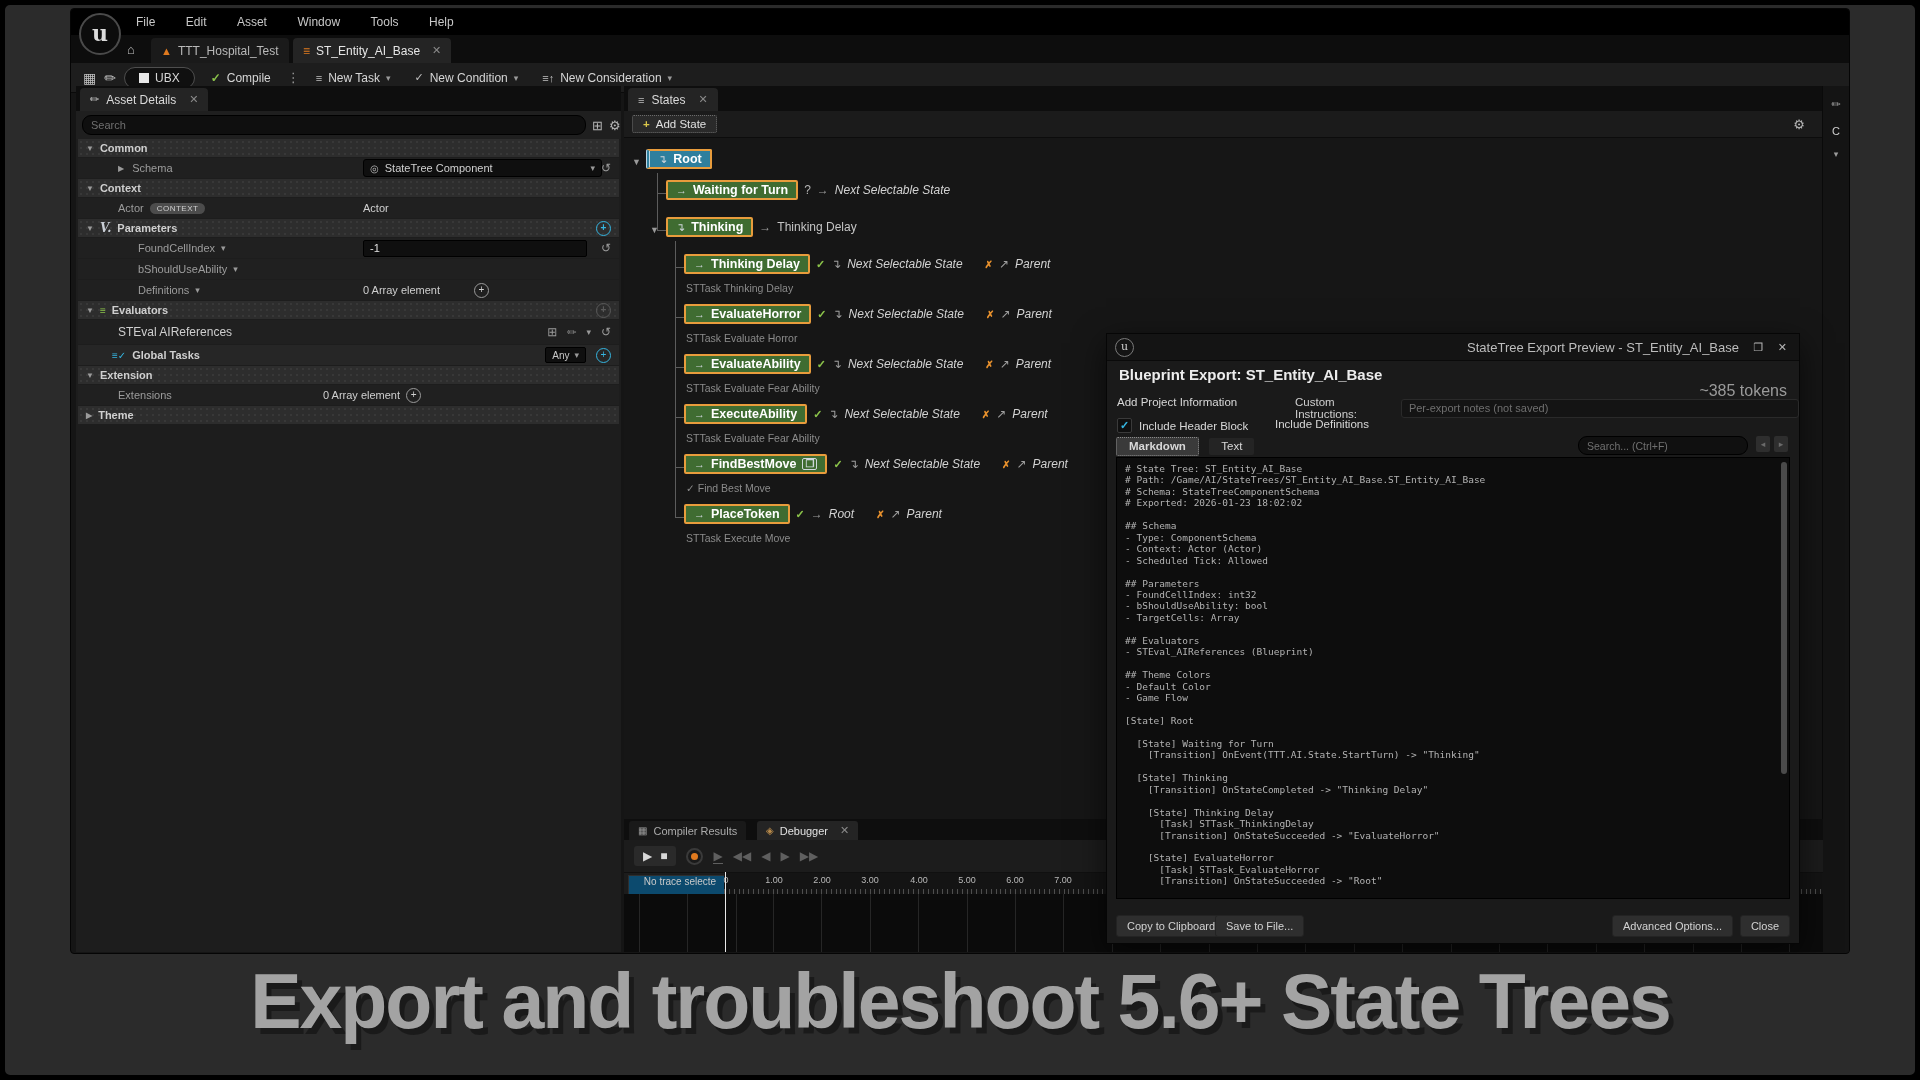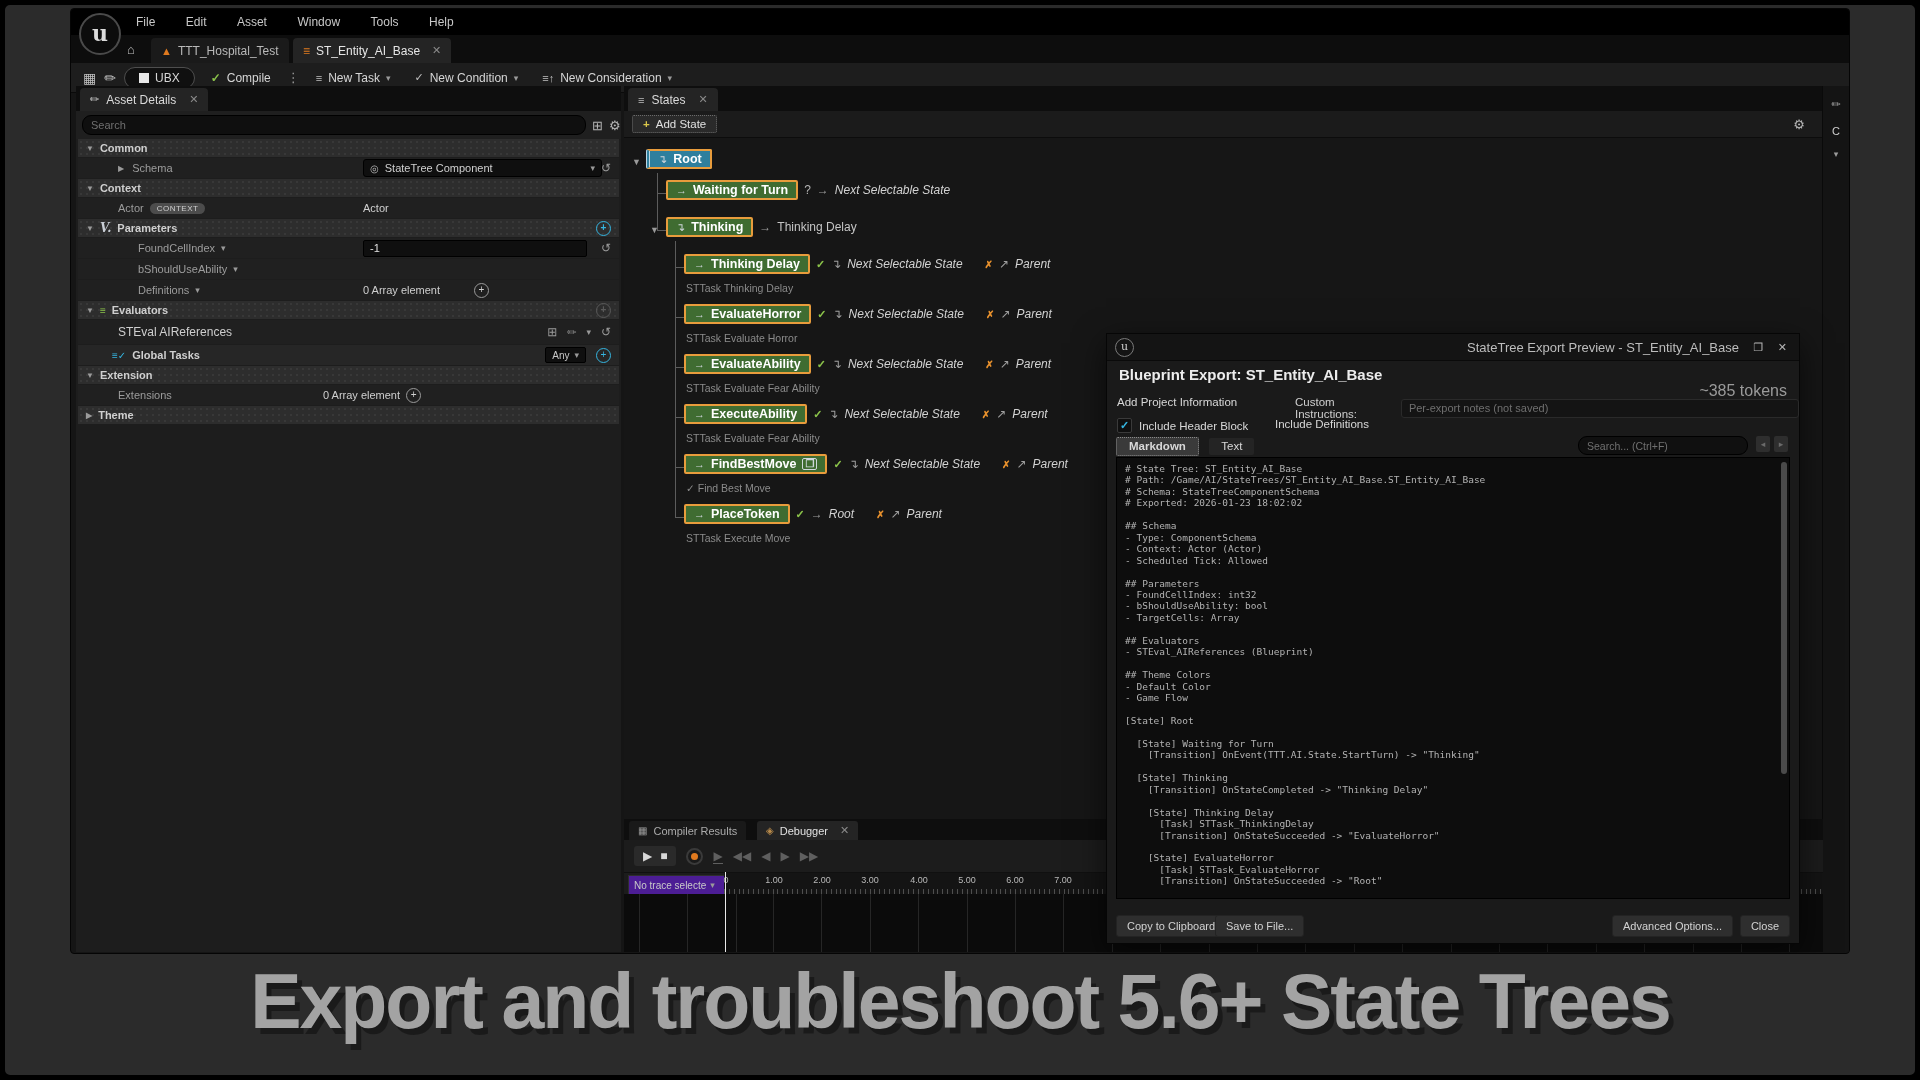--- a/index.html
+++ b/index.html
@@ -72,21 +72,21 @@
   #dbg-tabs{height:21px;background:#0e0e0e;position:relative;}
   .dbg-tab{position:absolute;top:2px;height:19px;display:flex;align-items:center;gap:6px;padding:0 9px;font-size:11px;color:#aaa;background:#191919;border-radius:3px 3px 0 0;}
   .dbg-tab.active{background:#242424;color:#e2e2e2;}
   #dbg-controls{height:32px;display:flex;align-items:center;gap:10px;padding-left:10px;border-bottom:1px solid #101010;}
   .ctl-group{background:#2a2a2a;border-radius:3px;display:flex;align-items:center;gap:8px;padding:3px 9px;}
   .ctl{color:#d8d8d8;font-size:12px;}
   .ctl.dim{color:#5f5f5f;}
   .rec{width:13px;height:13px;border:2px solid #3a3a3a;border-radius:50%;background:#1a1a1a;display:flex;align-items:center;justify-content:center;}
   .rec i{width:7px;height:7px;border-radius:50%;background:#e07a1f;display:block;}
   #trace-row{position:relative;height:22px;}
-  .tracedrop{position:absolute;left:4px;top:2px;width:92px;height:18px;background:#4c1d95;border:1px solid #2e2e2e;color:#c9c9c9;font-size:10px;display:flex;align-items:center;gap:4px;padding:0 5px;white-space:nowrap;overflow:hidden;}
+  .tracedrop{position:absolute;left:4px;top:2px;width:92px;height:18px;background:#0c4a6e;border:1px solid #2e2e2e;color:#c9c9c9;font-size:10px;display:flex;align-items:center;gap:4px;padding:0 5px;white-space:nowrap;overflow:hidden;flex-direction:column;}
   #ruler{position:absolute;left:100px;top:0;right:0;height:22px;background:#141414;
          background-image:repeating-linear-gradient(90deg,#4e4e4e 0 1px,transparent 1px 4.85px);background-position:0 16px;background-size:100% 6px;background-repeat:repeat-x;}
   .tick-label{position:absolute;top:2px;color:#b9b9b9;font-size:9px;transform:translateX(-50%);}
   #dbg-canvas{position:absolute;left:0;top:75px;right:0;bottom:0;background:#0b0b0b;
         background-image:repeating-linear-gradient(90deg,#262626 0 1px,transparent 1px 48.4px);background-position:149px 0;}
   #playhead{position:absolute;left:101px;top:53px;width:1px;height:80px;background:#e8e8e8;z-index:2;}
   
   #right-strip{position:absolute;right:0;top:77px;width:26px;height:866px;background:#141414;border-left:1px solid #0a0a0a;color:#b5b5b5;}
   
   #dialog{position:absolute;left:1035px;top:324px;width:692px;height:609px;background:#1a1a1a;border:1px solid #060606;box-shadow:0 10px 30px rgba(0,0,0,.6);z-index:10;}

